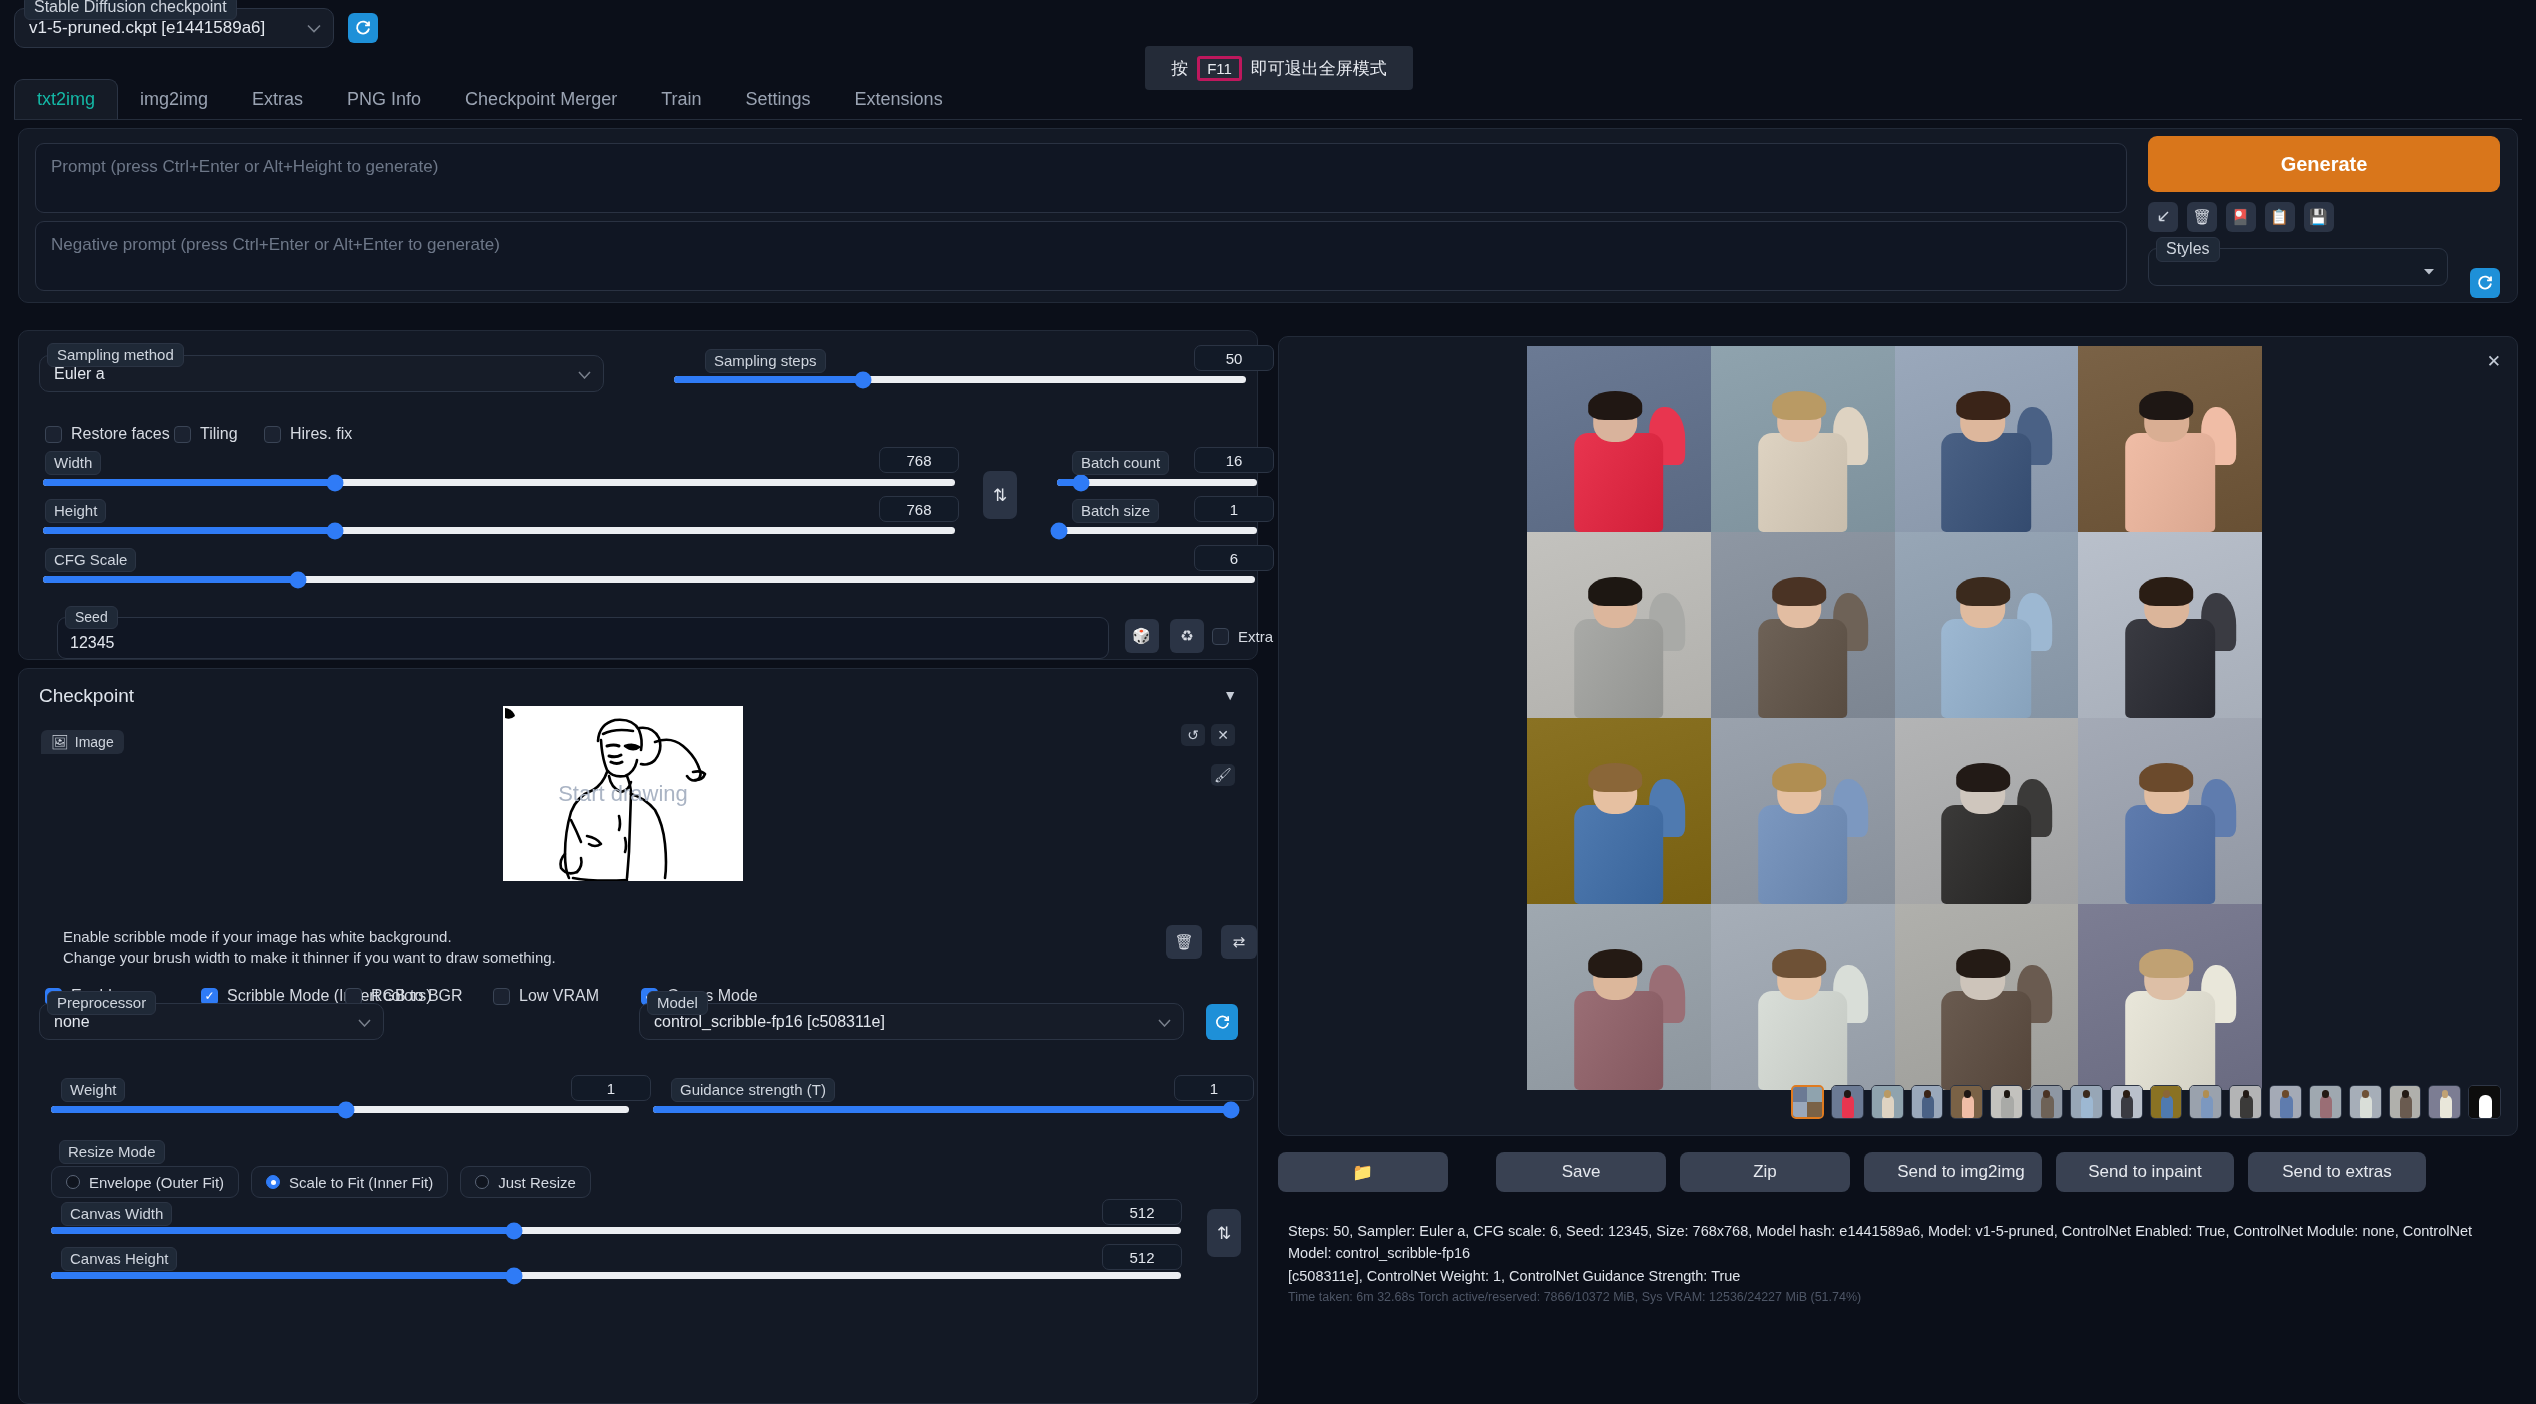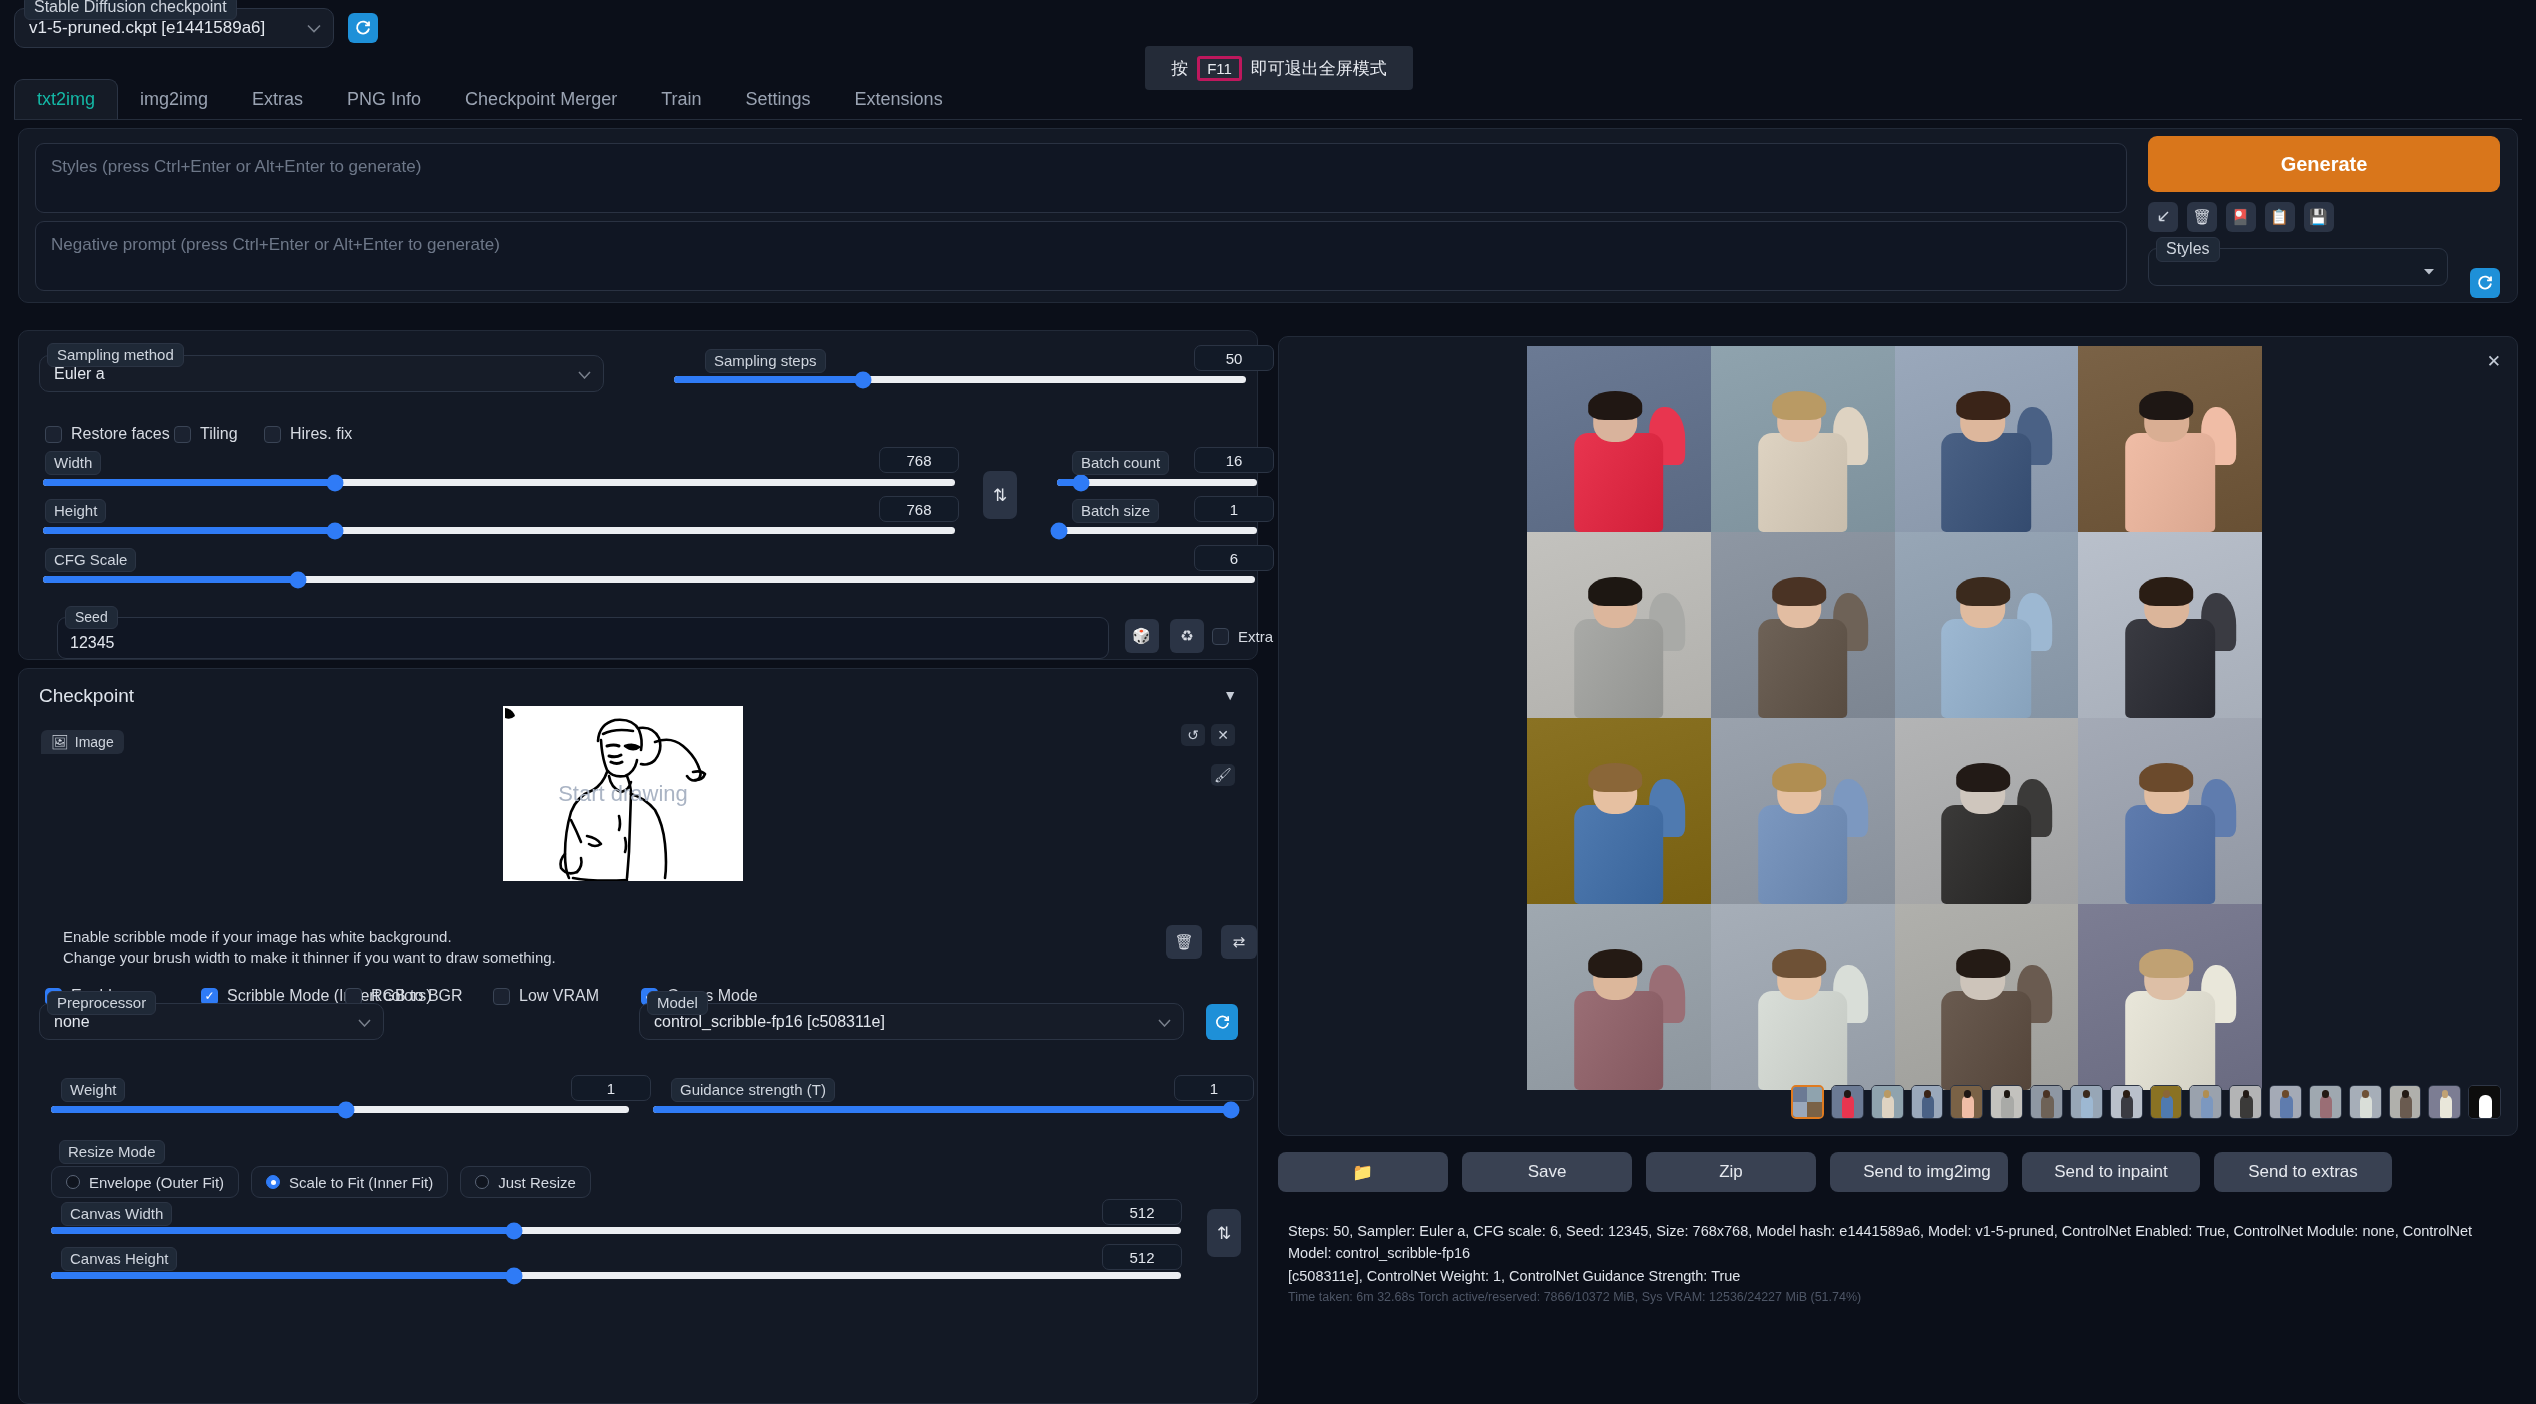--- a/index.html
+++ b/index.html
@@ -230,21 +230,21 @@
       <div class="tab"><span>Extras</span></div>
       <div class="tab"><span>PNG Info</span></div>
       <div class="tab"><span>Checkpoint Merger</span></div>
       <div class="tab"><span>Train</span></div>
       <div class="tab"><span>Settings</span></div>
       <div class="tab"><span>Extensions</span></div>
     </div>
   <div class="tabs-rule"></div>
 
   <div class="prompt-panel">
-    <div class="prompt-box" id="pbox1">Styles (press Ctrl+Enter or Alt+Enter to generate)</div>
+    <div class="prompt-box" id="pbox1">Prompt (press Ctrl+Enter or Alt+Height to generate)</div>
     <div class="prompt-box" id="pbox2">Negative prompt (press Ctrl+Enter or Alt+Enter to generate)</div>
   </div>
 
   <div class="gen-btn">Generate</div>
 
   <div class="icon-row">
     <div class="sq-btn">
       <svg width="15" height="15" viewBox="0 0 15 15">
           <path d="M12 2 3.5 10.5M3.5 10.5V5.5M3.5 10.5H8.5" stroke="#cfd6e1" stroke-width="1.5" fill="none"></path>
         </svg>
@@ -742,21 +742,21 @@
           <div class="tb" style="background:#0d0d0d"></div>
           <div class="tf" style="background:#ffffff"></div>
         </div>
       </div>
   </div>
 
   <div class="act-row" id="actions">
       <div class="act-btn" style="width: 170px;">
         <span>📁</span>
       </div>
-      <div class="act-btn" style="width: 170px;">
+      <div class="act-btn" style="width: 170px; margin-left: 34px;">
         <span>Save</span>
       </div>
       <div class="act-btn" style="width: 170px;">
         <span>Zip</span>
       </div>
       <div class="act-btn" style="width: 178px; padding-left: 16px;">
         <span>Send to img2img</span>
       </div>
       <div class="act-btn" style="width: 178px;">
         <span>Send to inpaint</span>

